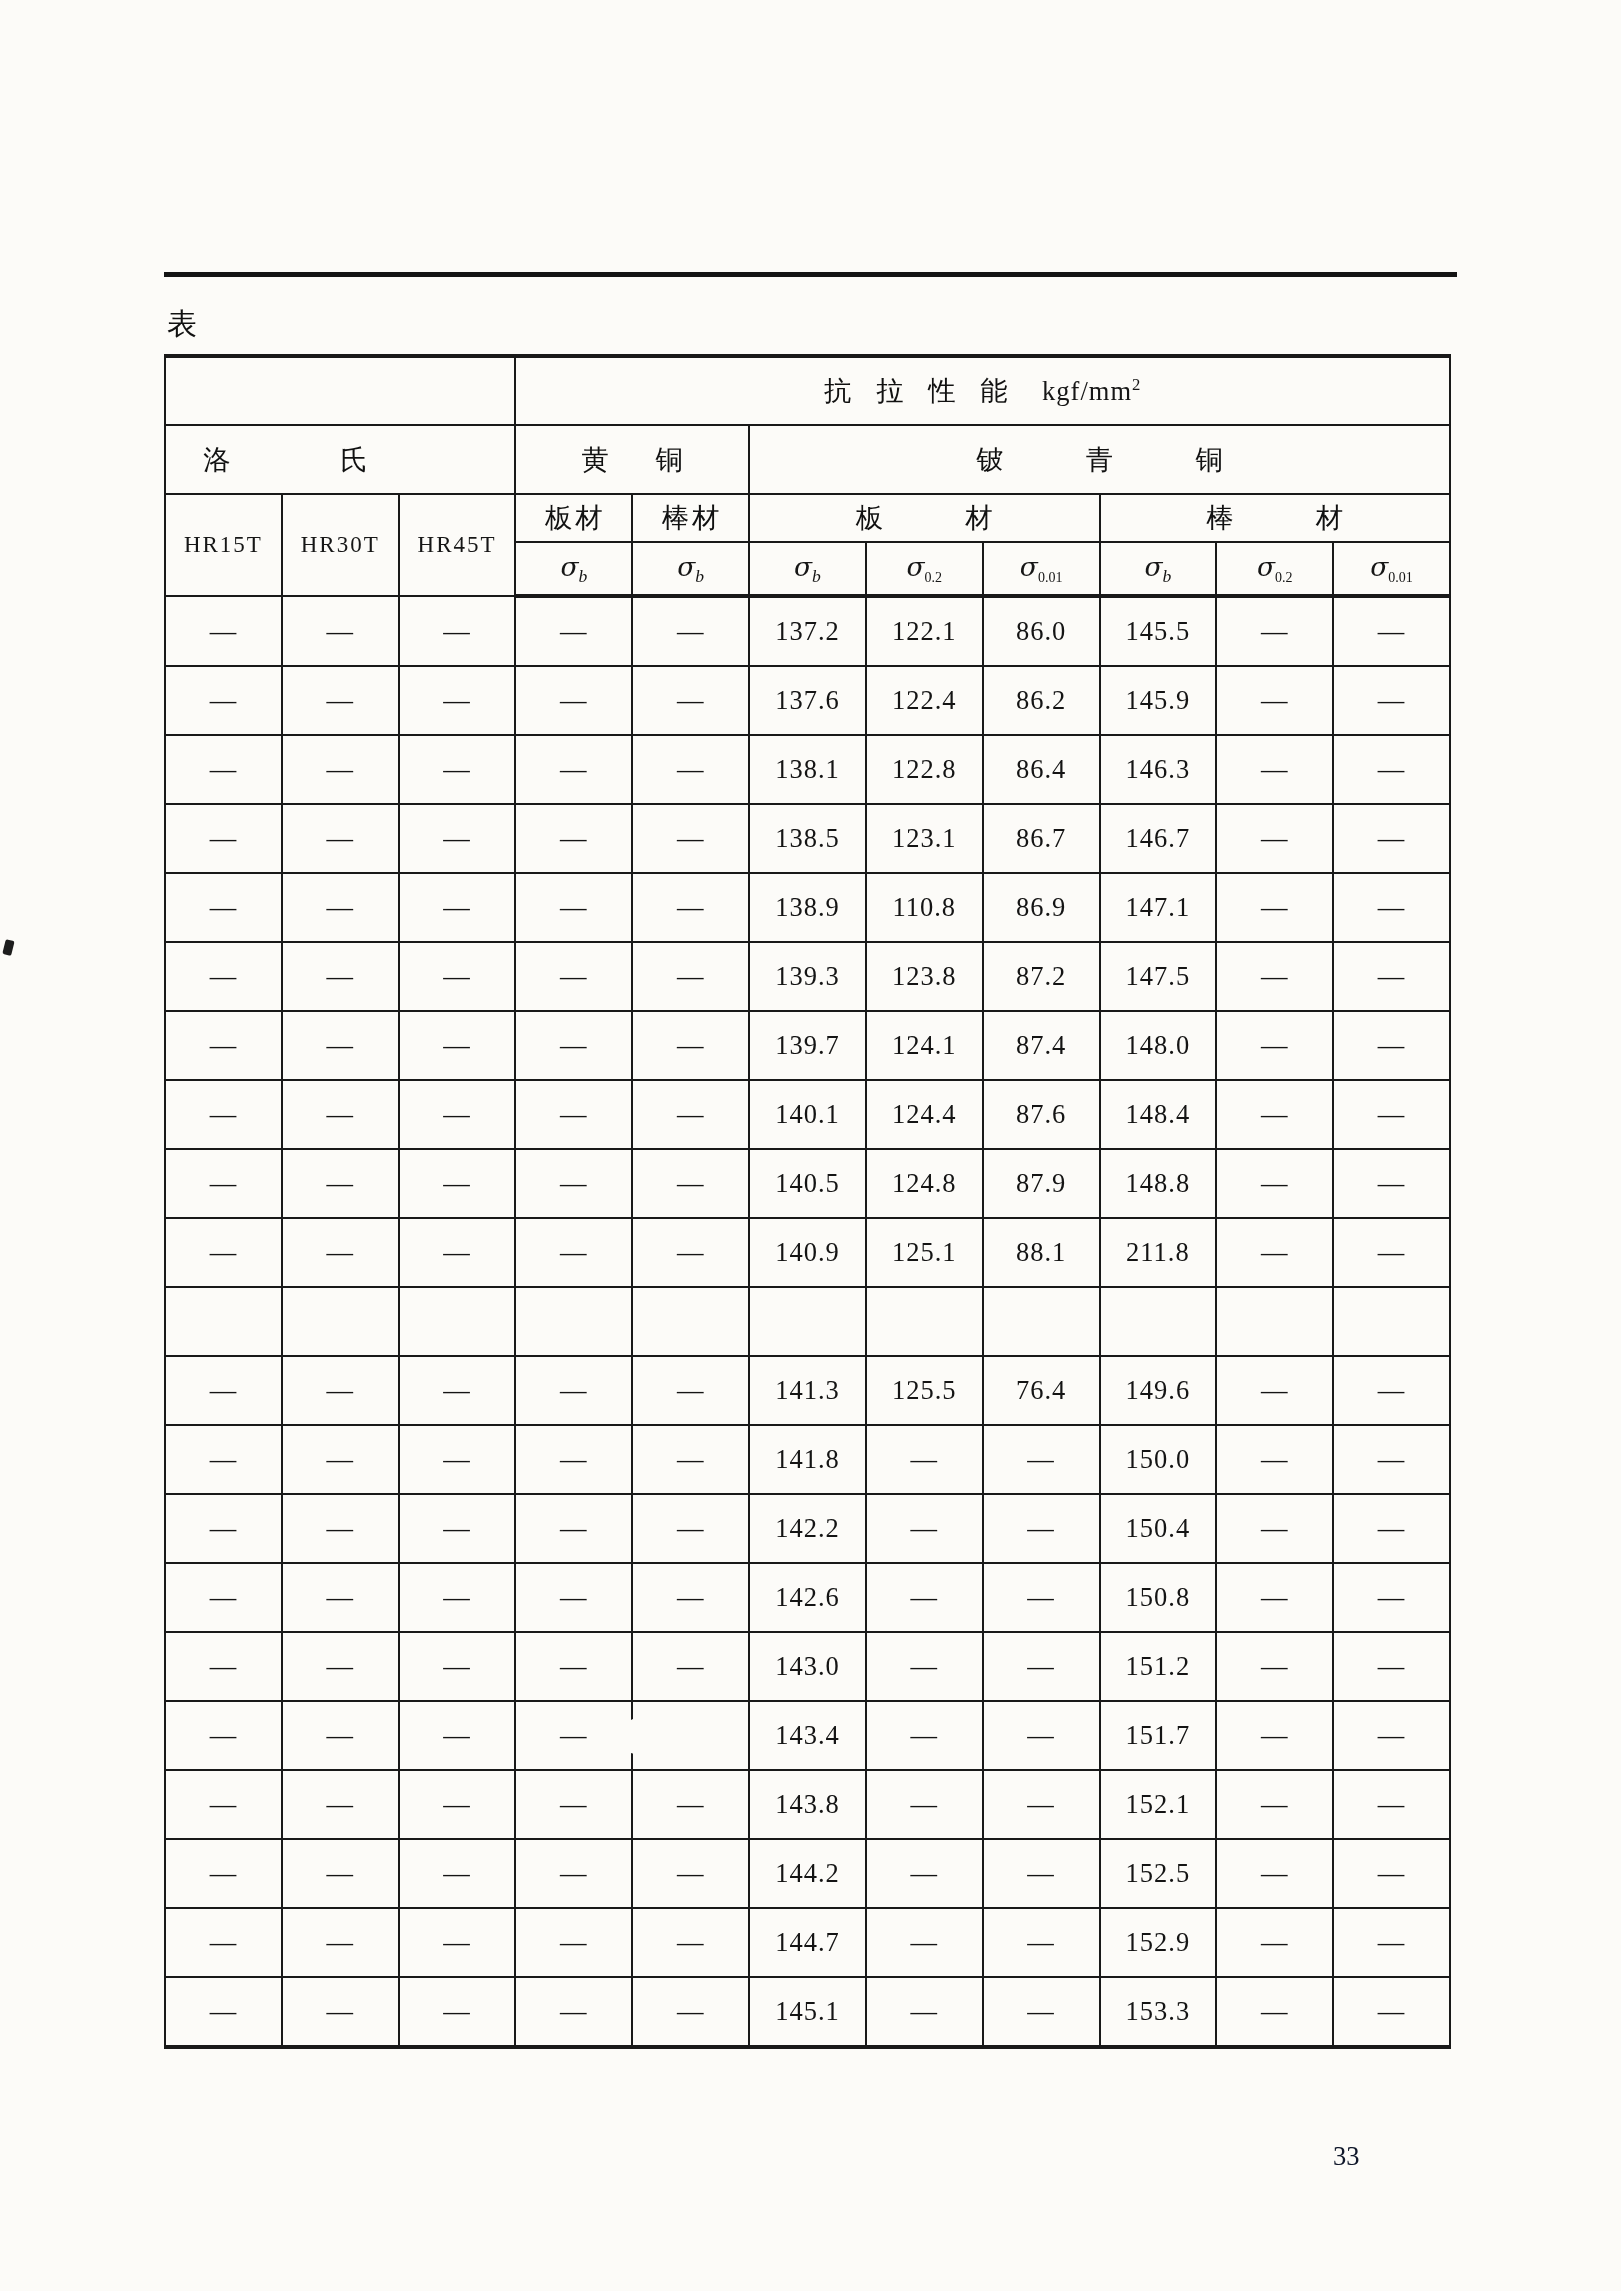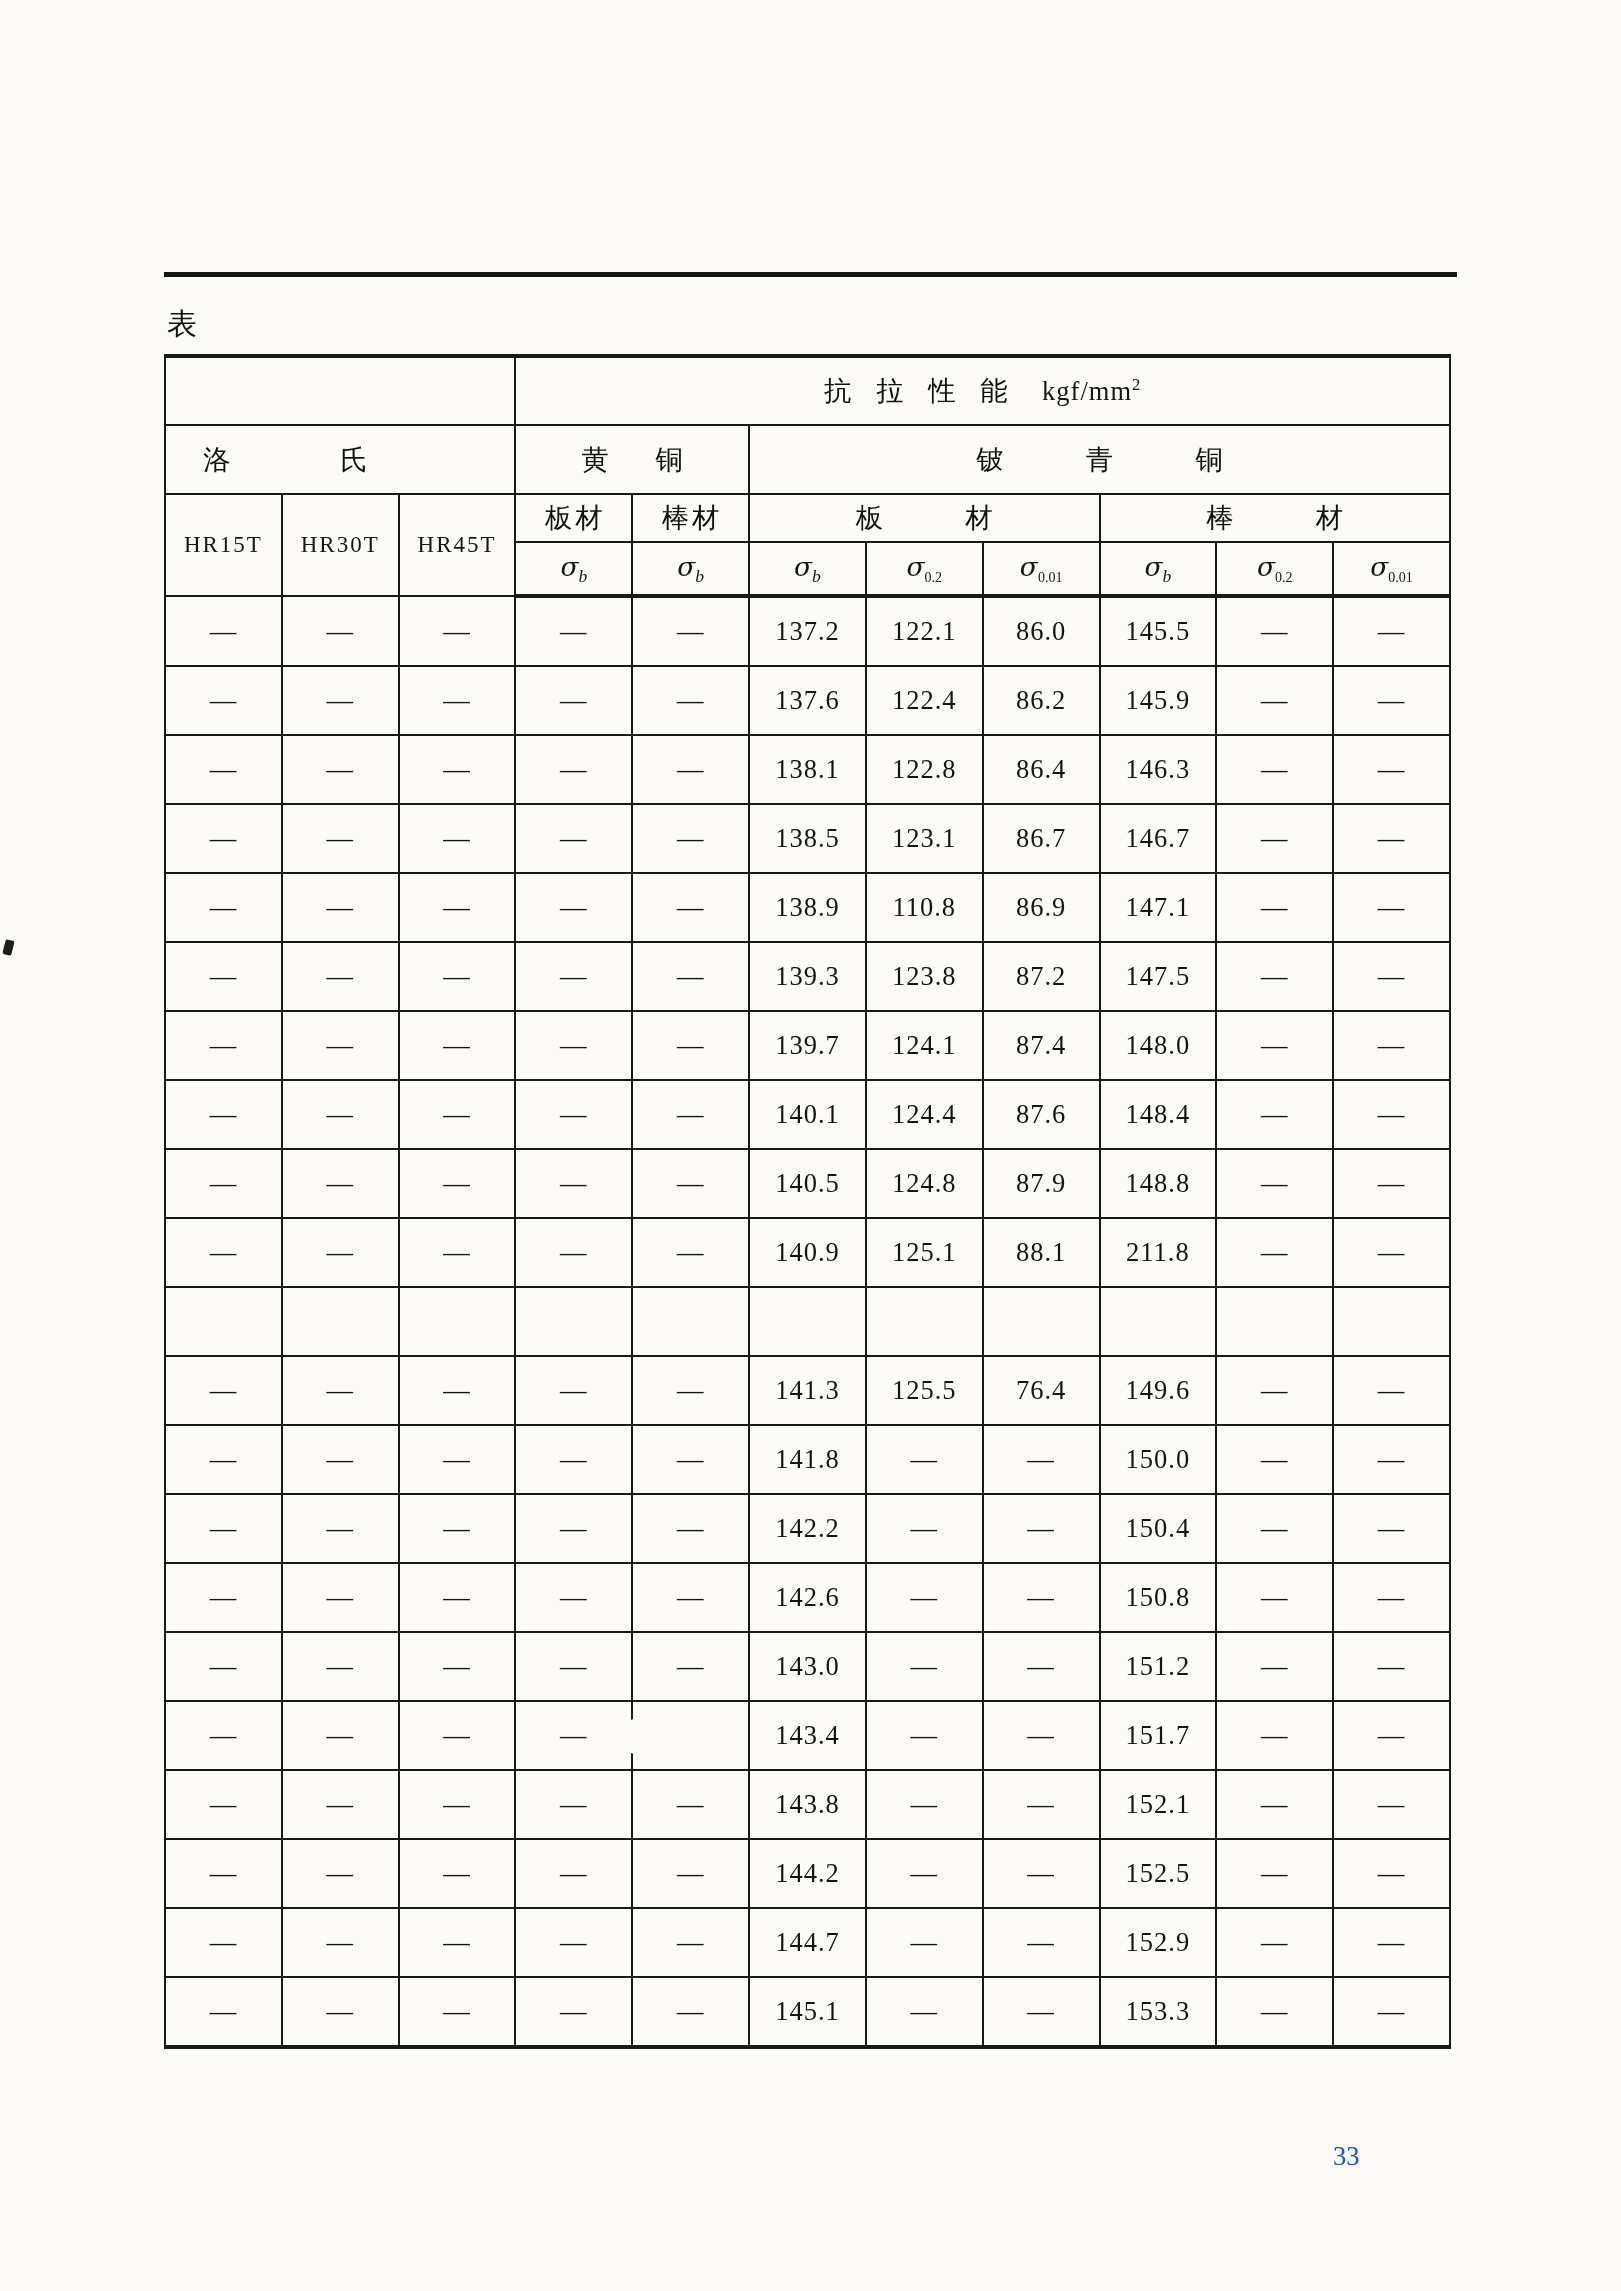--- a/index.html
+++ b/index.html
@@ -35,21 +35,21 @@
   .table-label {
     position: absolute;
     left: 167px; top: 304px;
     font-size: 30px;
     color: #111;
   }
   .page-number {
     position: absolute;
     left: 1333px; top: 2141px;
     font-size: 26.5px;
-    color: #1d4ed8;
+    color: #0f172a;
     text-align: center;
   }
 
   
   table.conv {
     position: absolute;
     left: 164px; top: 354px;
     width: 1287px;
     border-collapse: collapse;
     table-layout: fixed;

